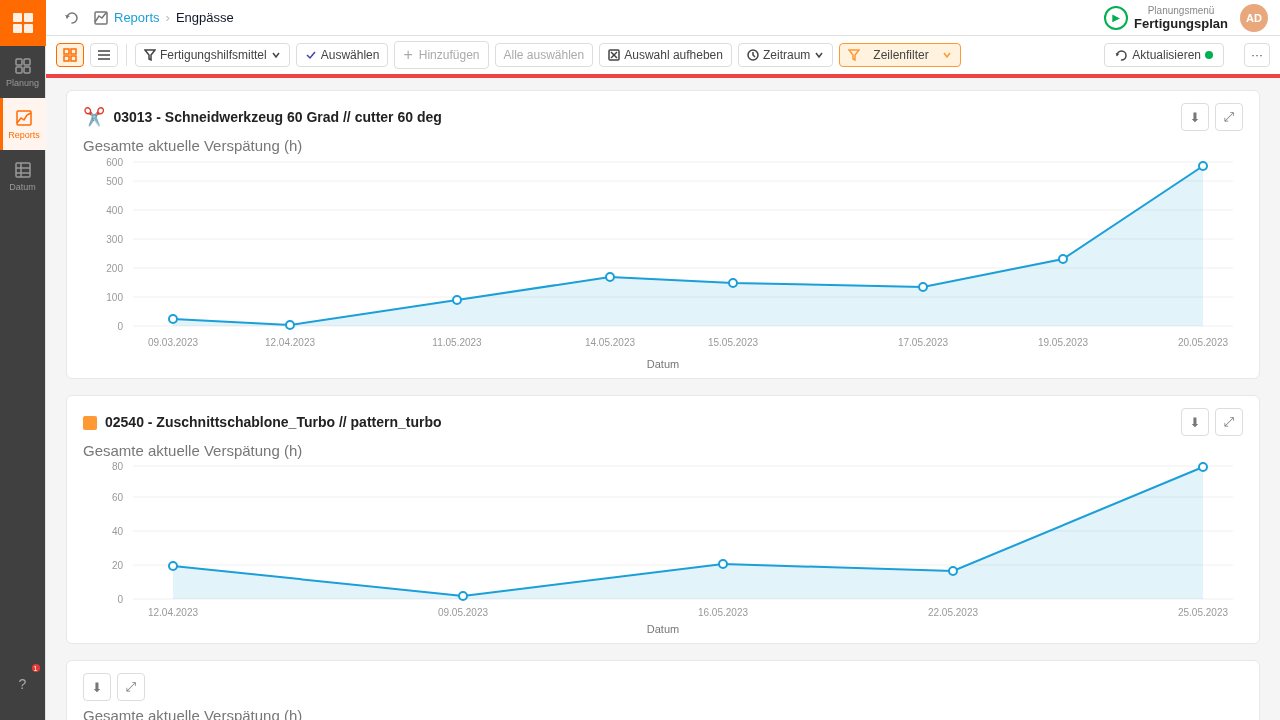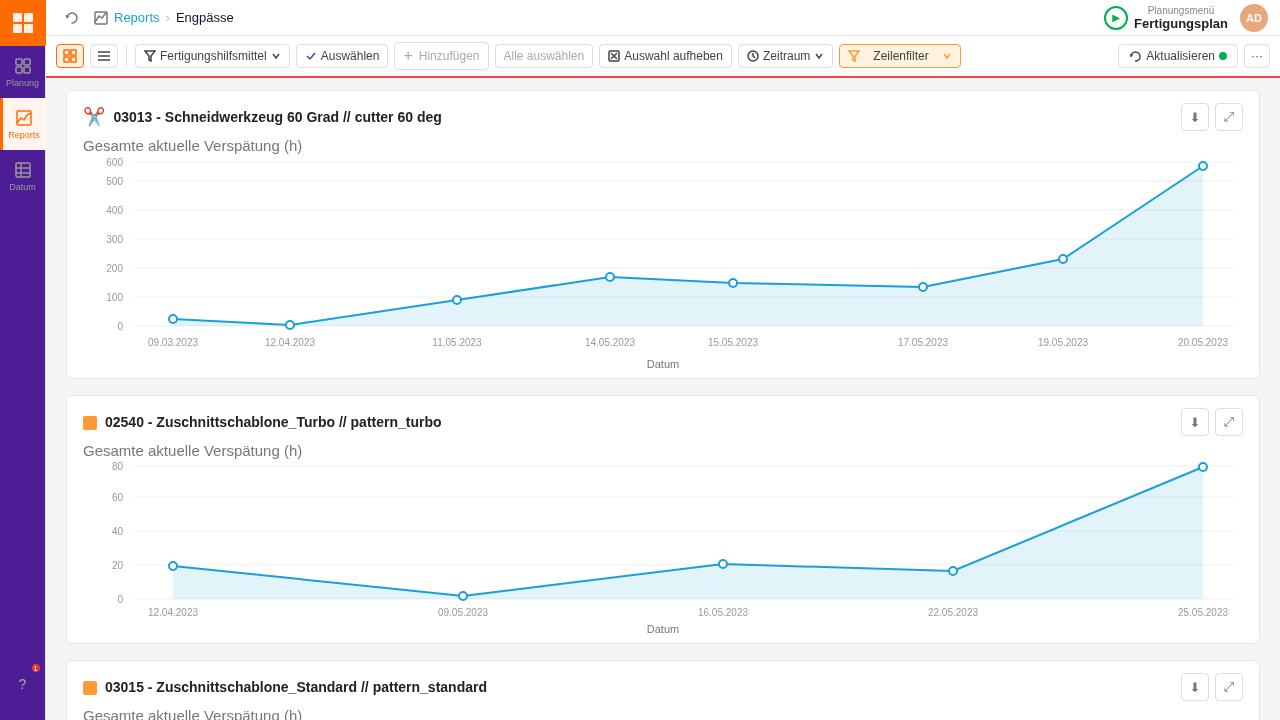--- a/index.html
+++ b/index.html
@@ -1,21 +1,21 @@
 <!DOCTYPE html>
 <html><head>
   <meta charset="utf-8">
   <style>
     * { box-sizing: border-box; margin: 0; padding: 0; }
     body { font-family: -apple-system, BlinkMacSystemFont, 'Segoe UI', Arial, sans-serif; font-size: 13px; background: #f5f5f5; display: flex; height: 720px; overflow: hidden; }
 
     
     .sidebar {
       width: 46px;
-      background: #4c1d95;
+      background: #404040;
       border-right: 1px solid #e0e0e0;
       display: flex;
       flex-direction: column;
       align-items: center;
       padding: 0;
       z-index: 10;
     }
     .sidebar-logo {
       width: 46px;
       height: 46px;
@@ -116,21 +116,21 @@
       justify-content: center;
       font-size: 11px;
       font-weight: 600;
       color: #fff;
     }
 
     
     .toolbar {
       height: 42px;
       background: #fff;
-      border-bottom: 2px solid #ef4444;
+      border-bottom: 4px solid #ef4444;
       display: flex;
       align-items: center;
       padding: 0 10px;
       gap: 6px;
     }
     .toolbar-btn {
       display: flex;
       align-items: center;
       gap: 4px;
       padding: 4px 8px;
@@ -143,21 +143,21 @@
     }
     .toolbar-btn.active {
       background: #fff3e0;
       border-color: #ff6b00;
       color: #ff6b00;
     }
     .toolbar-btn.icon-only {
       padding: 4px 6px;
     }
     .toolbar-sep { width: 1px; height: 22px; background: #e0e0e0; margin: 0 2px; }
-    .toolbar-right { margin-left: auto; display: flex; align-items: center; gap: 6px; }
+    .toolbar-right { margin-left: auto; display: flex; align-items: center; gap: 20px; }
     .update-btn {
       display: flex;
       align-items: center;
       gap: 4px;
       padding: 4px 10px;
       border: 1px solid #ddd;
       border-radius: 4px;
       background: #fff;
       cursor: pointer;
       font-size: 12px;
@@ -523,26 +523,20 @@
           <text class="axis-label" x="640" y="155" text-anchor="middle">16.05.2023</text>
           <text class="axis-label" x="870" y="155" text-anchor="middle">22.05.2023</text>
           <text class="axis-label" x="1120" y="155" text-anchor="middle">25.05.2023</text>
         </svg>
       </div>
       <div class="x-axis-label">Datum</div>
     </div>
 
     <div class="chart-card">
       <div class="chart-header">
-        <div class="chart-title">
-          <span class="chart-title-icon">
-            <span style="display:inline-block;width:14px;height:14px;background:#ff9933;border-radius:2px;vertical-align:middle;"></span>
-          </span>
-          <span>03015 - Zuschnittschablone_Standard // pattern_standard</span>
-        </div>
         <div class="chart-actions">
           <button class="chart-action-btn">⬇</button>
           <button class="chart-action-btn">⤢</button>
         </div>
       </div>
       <div class="chart-y-label">Gesamte aktuelle Verspätung (h)</div>
       <div class="chart-area chart-area-small">
         <svg class="chart-svg" viewBox="0 0 1160 100" preserveAspectRatio="none">
 
           <line class="grid-line" x1="50" y1="88" x2="1150" y2="88"></line>

